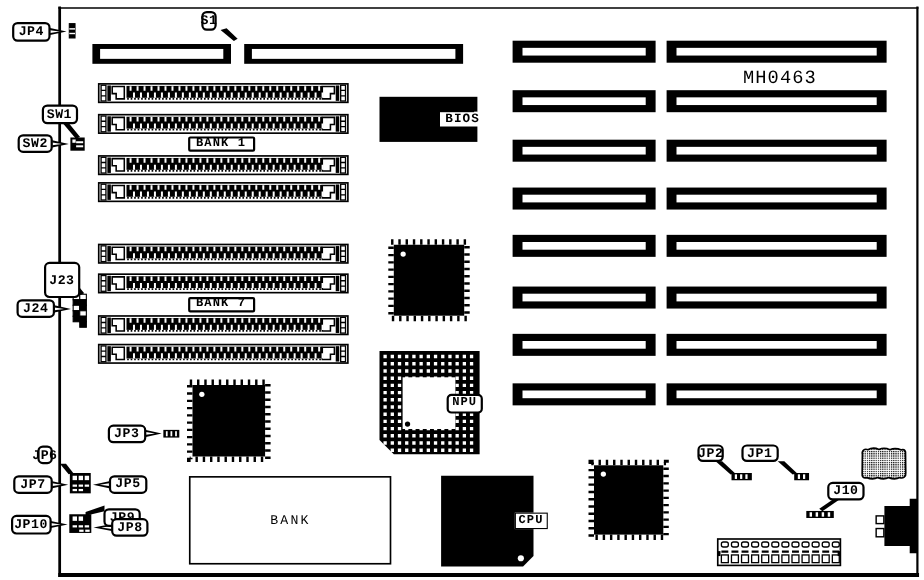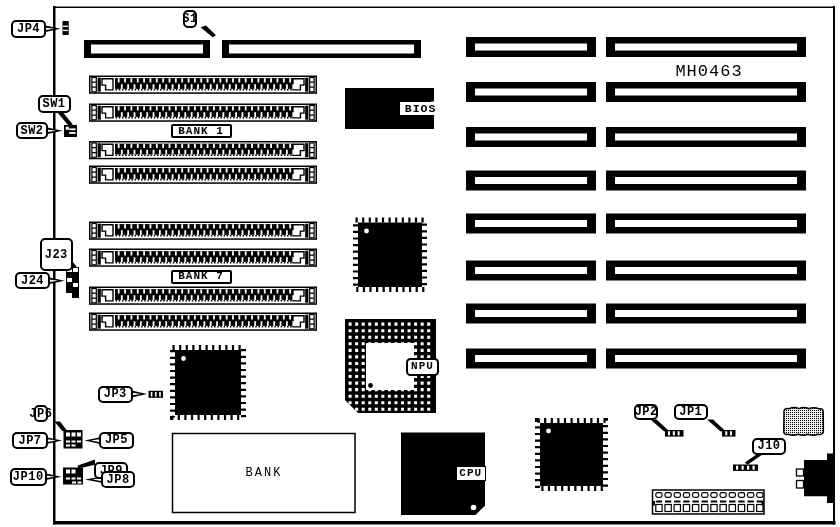--- a/index.html
+++ b/index.html
@@ -295,17 +295,17 @@
 <div class="callout" style="left:101px;top:471px;width:34.3px;height:17.2px">JP8</div>
 <div class="callout" style="left:634.2px;top:403.5px;width:24px;height:16.4px">JP2</div>
 <div class="callout" style="left:674px;top:403.5px;width:33.5px;height:16.4px">JP1</div>
 <div class="callout" style="left:752px;top:437.8px;width:34px;height:17.3px">J10</div>
 
 <div class="banklabel" style="left:170.5px;top:124.3px;width:61px;height:13.5px">BANK 1</div>
 <div class="banklabel" style="left:170.5px;top:269.5px;width:61px;height:14.5px">BANK 7</div>
 
 <div class="plate" style="left:367.8px;top:101.5px;width:41.5px;height:13.8px;font-size:11.5px">BIOS</div>
 <div class="plate" style="left:373.8px;top:357.7px;width:33.3px;height:18.2px;border:2px solid #000000;border-radius:4.5px">NPU</div>
-<div class="plate" style="left:424px;top:465.5px;width:29.5px;height:15.8px;border:1.4px solid #000">CPU</div>
+<div class="plate" style="left:436px;top:465.5px;width:29.5px;height:15.8px;border:1.4px solid #000">CPU</div>
 <div class="freetext" style="left:210px;top:465px;width:108px;height:15px;font-size:12px;letter-spacing:2px">BANK</div>
 <div class="freetext" style="left:676px;top:65.5px;width:66px;height:12px;letter-spacing:1px">MH0463</div>
 
 </div>
 
 </body></html>

